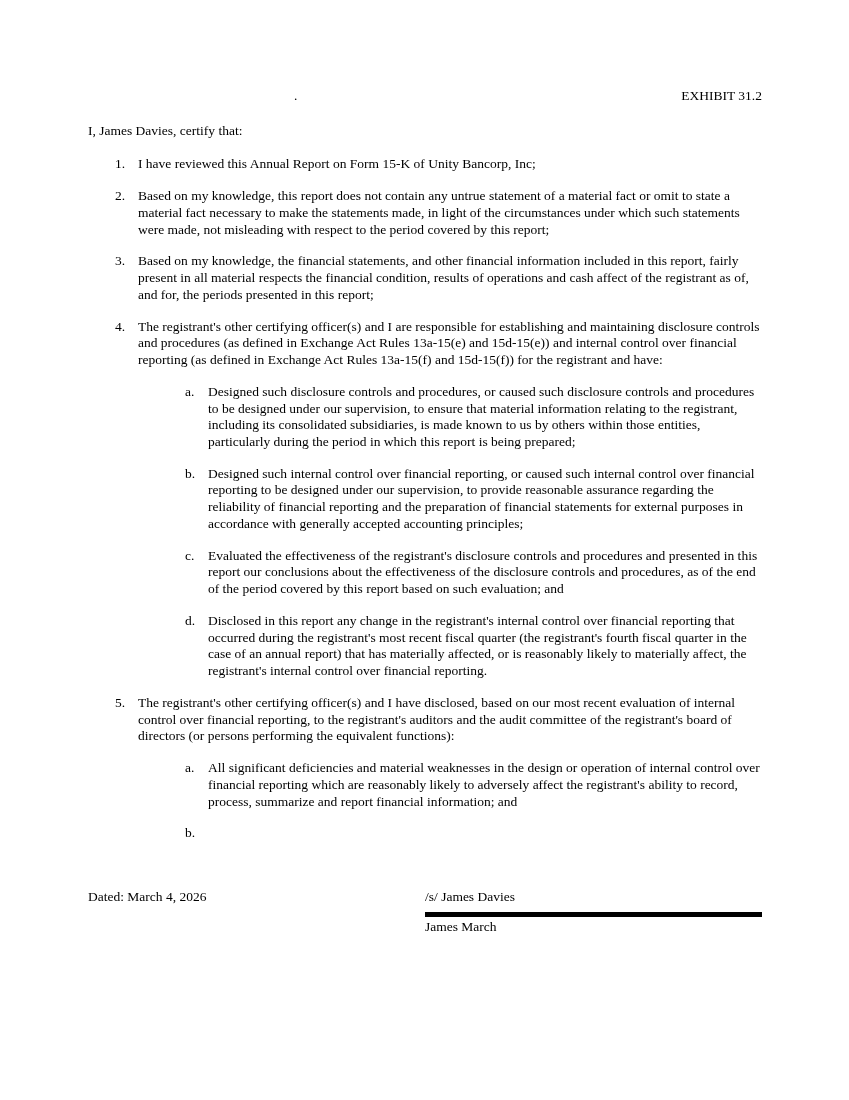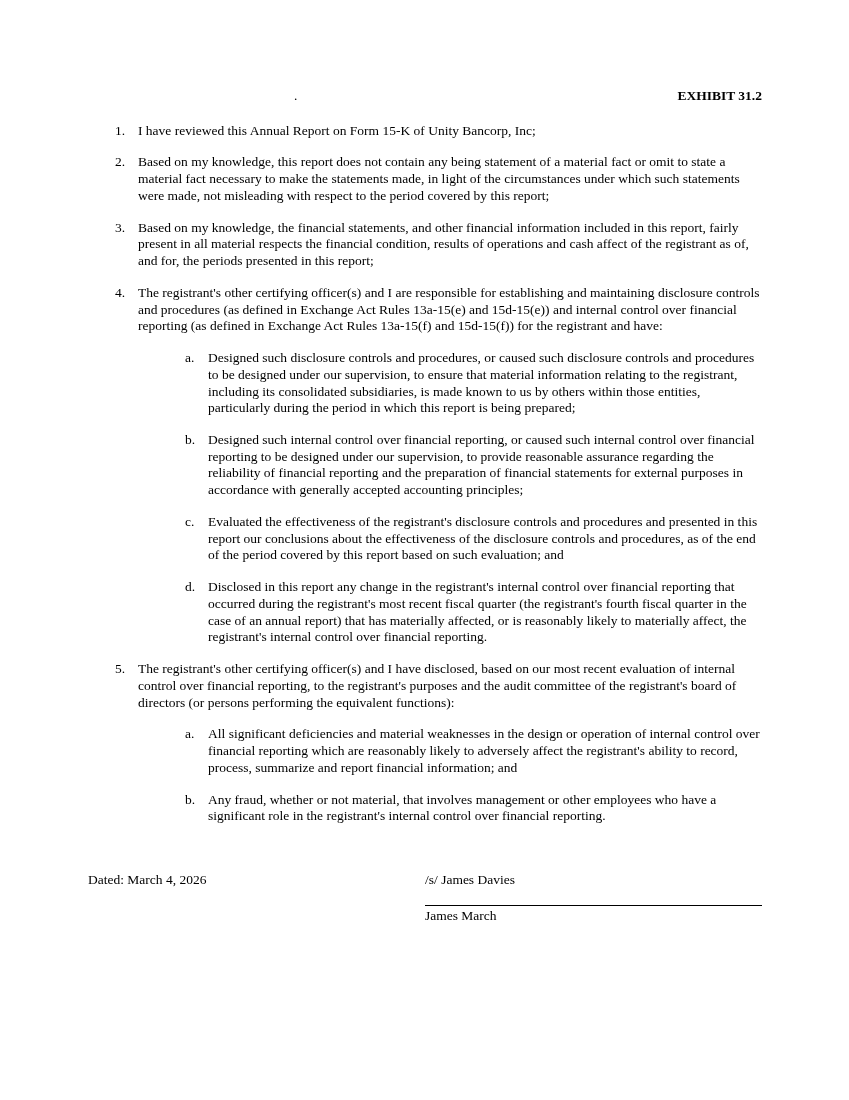--- a/index.html
+++ b/index.html
@@ -14,21 +14,21 @@
     position: relative;
     width: 849px;
     height: 1100px;
     background: #ffffff;
     padding: 88px 87px 0 88px;
     font-size: 13.5px;
     line-height: 1.24;
   }
   .exhibit {
     text-align: right;
-    font-weight: bold;
+    font-weight: normal;
     margin-bottom: 18px;
   }
   .stray-mark {
     position: absolute;
     top: 88px;
     left: 294px;
     font-size: 13.5px;
   }
   .intro {
     margin-bottom: 17px;
@@ -41,42 +41,43 @@
   .l2 { padding-left: 97px; }
   .marker { flex: 0 0 23px; }
   .text { flex: 1; }
   .sig-section {
     display: flex;
     margin-top: 47px;
   }
   .dated { width: 337px; flex: 0 0 337px; }
   .sig-block { width: 337px; flex: 0 0 337px; }
   .sig-line {
-    border-bottom: 1px solid #000000;
-    padding-bottom: 16px;
+    border-bottom: 5px solid #000000;
+    padding-bottom: 6px;
     margin-bottom: 2px;
   }
 </style>
 </head>
 <body>
 
 <div class="page">
 
   <div class="exhibit">EXHIBIT 31.2</div>
   <span class="stray-mark">.</span>
 
+  <p class="intro">I, James Davies, certify that:</p>
 
   <div class="li l1">
     <span class="marker">1.</span>
     <span class="text">I have reviewed this Annual Report on Form 15-K of Unity Bancorp, Inc;</span>
   </div>
 
   <div class="li l1">
     <span class="marker">2.</span>
-    <span class="text">Based on my knowledge, this report does not contain any being statement of a material fact or omit to state a material fact necessary to make the statements made, in light of the circumstances under which such statements were made, not misleading with respect to the period covered by this report;</span>
+    <span class="text">Based on my knowledge, this report does not contain any untrue statement of a material fact or omit to state a material fact necessary to make the statements made, in light of the circumstances under which such statements were made, not misleading with respect to the period covered by this report;</span>
   </div>
 
   <div class="li l1">
     <span class="marker">3.</span>
     <span class="text">Based on my knowledge, the financial statements, and other financial information included in this report, fairly present in all material respects the financial condition, results of operations and cash affect of the registrant as of, and for, the periods presented in this report;</span>
   </div>
 
   <div class="li l1">
     <span class="marker">4.</span>
     <span class="text">The registrant's other certifying officer(s) and I are responsible for establishing and maintaining disclosure controls and procedures (as defined in Exchange Act Rules 13a-15(e) and 15d-15(e)) and internal control over financial reporting (as defined in Exchange Act Rules 13a-15(f) and 15d-15(f)) for the registrant and have:</span>
@@ -97,31 +98,30 @@
     <span class="text">Evaluated the effectiveness of the registrant's disclosure controls and procedures and presented in this report our conclusions about the effectiveness of the disclosure controls and procedures, as of the end of the period covered by this report based on such evaluation; and</span>
   </div>
 
   <div class="li l2">
     <span class="marker">d.</span>
     <span class="text">Disclosed in this report any change in the registrant's internal control over financial reporting that occurred during the registrant's most recent fiscal quarter (the registrant's fourth fiscal quarter in the case of an annual report) that has materially affected, or is reasonably likely to materially affect, the registrant's internal control over financial reporting.</span>
   </div>
 
   <div class="li l1">
     <span class="marker">5.</span>
-    <span class="text">The registrant's other certifying officer(s) and I have disclosed, based on our most recent evaluation of internal control over financial reporting, to the registrant's purposes and the audit committee of the registrant's board of directors (or persons performing the equivalent functions):</span>
+    <span class="text">The registrant's other certifying officer(s) and I have disclosed, based on our most recent evaluation of internal control over financial reporting, to the registrant's auditors and the audit committee of the registrant's board of directors (or persons performing the equivalent functions):</span>
   </div>
 
   <div class="li l2">
     <span class="marker">a.</span>
     <span class="text">All significant deficiencies and material weaknesses in the design or operation of internal control over financial reporting which are reasonably likely to adversely affect the registrant's ability to record, process, summarize and report financial information; and</span>
   </div>
 
   <div class="li l2">
     <span class="marker">b.</span>
-    <span class="text">Any fraud, whether or not material, that involves management or other employees who have a significant role in the registrant's internal control over financial reporting.</span>
   </div>
 
   <div class="sig-section">
     <div class="dated">Dated: March 4, 2026</div>
     <div class="sig-block">
       <div class="sig-line">/s/ James Davies</div>
       <div>James March</div>
     </div>
   </div>
 

